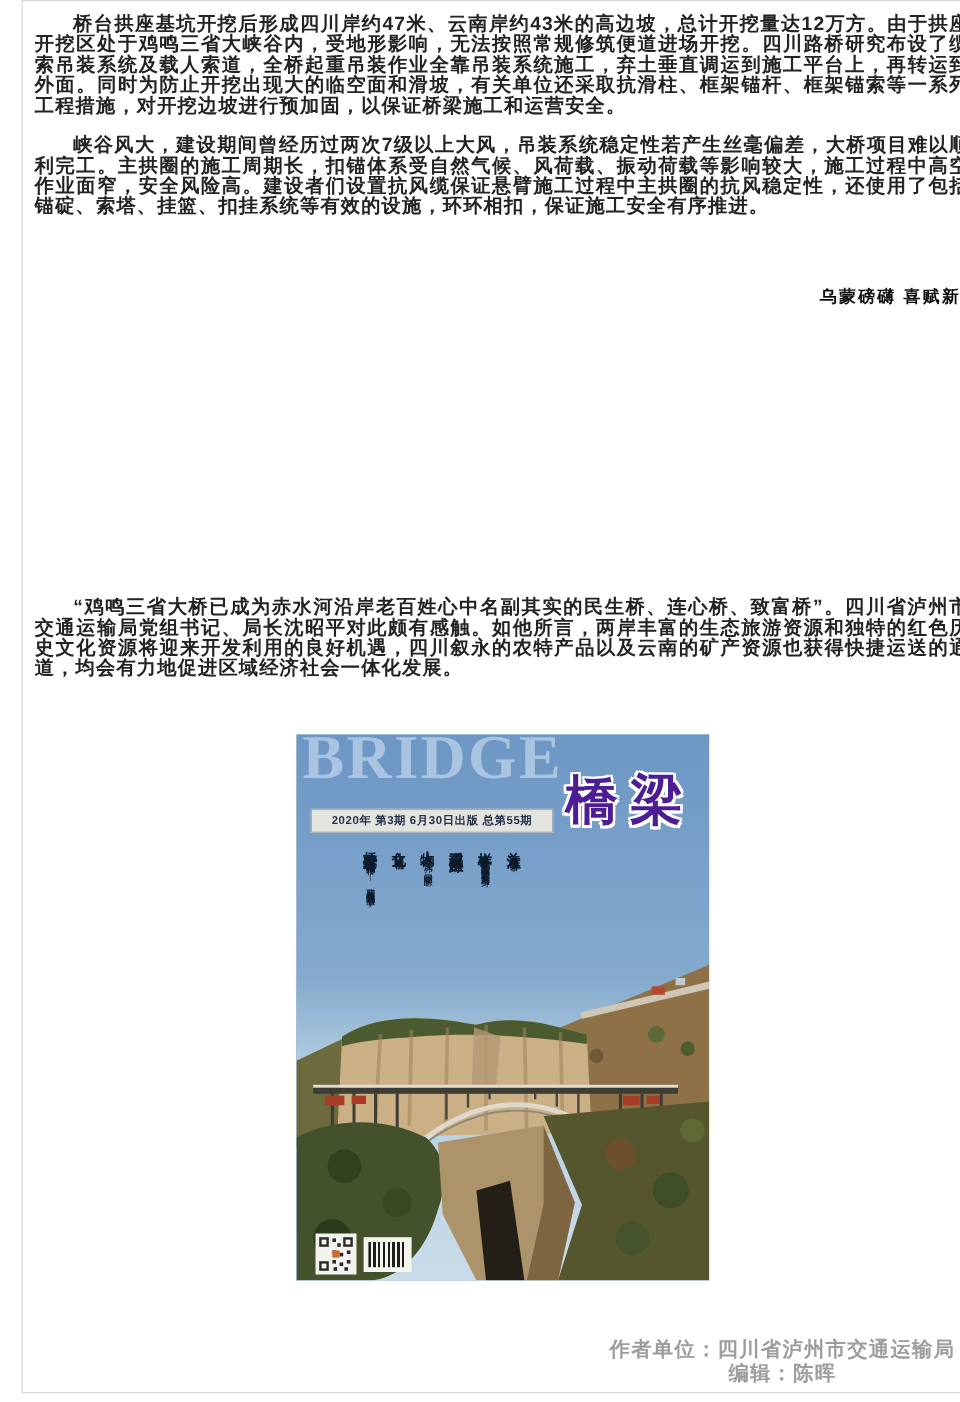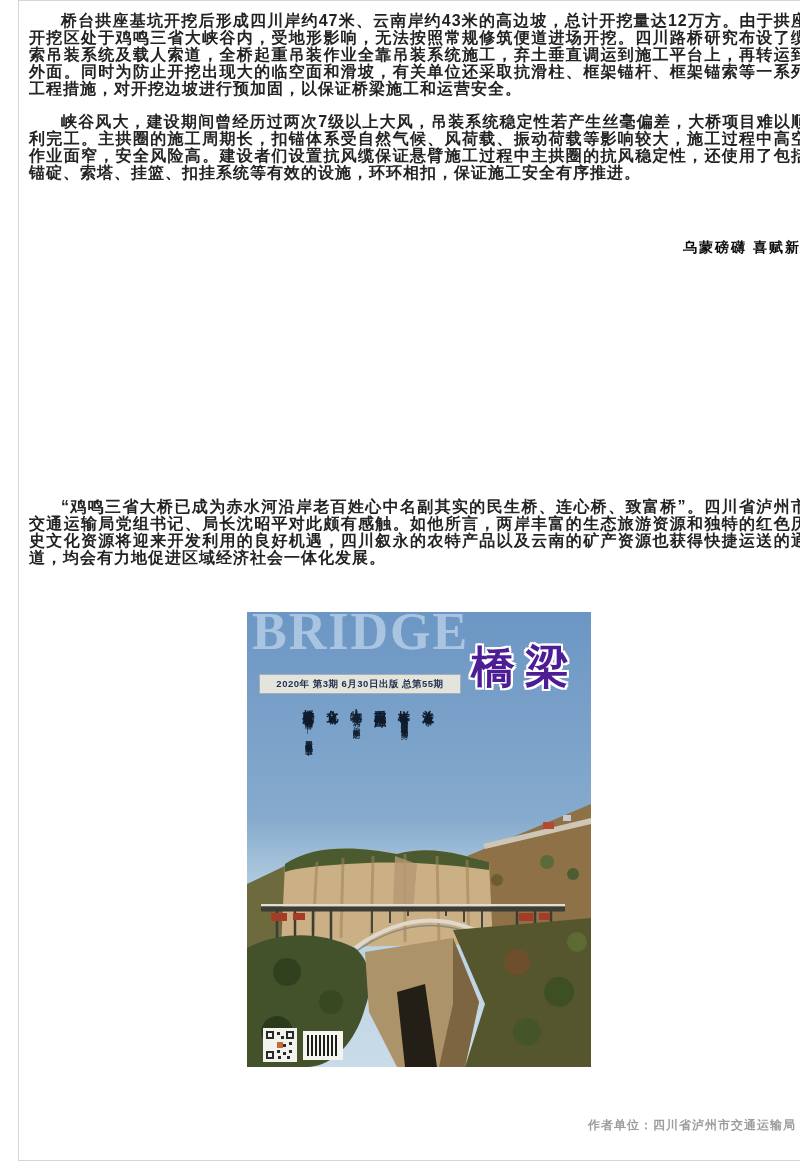--- a/index.html
+++ b/index.html
@@ -8,21 +8,21 @@
         background:#fff;border:1px solid #d6d6d6;margin-left:18px;}
   
   .para{position:absolute;left:10px;right:9px;margin:0;font-size:16px;line-height:17px;
         letter-spacing:1px;font-weight:700;color:#232323;text-indent:2em;
         text-align:justify;}
   .p1{top:11px;}  .p2{top:112px;} .p3{top:325px;} .p4{top:429px;} .p5{top:497px;}
   .section-heading{position:absolute;left:0;right:0;top:238px;margin:0;text-align:right;
         font-size:14px;font-weight:700;color:#0d0d0d;letter-spacing:2px;}
   
   .footer{position:absolute;top:1114px;right:21px;text-align:center;color:#9d9d9d;
-        font-size:12px;line-height:20px;font-weight:700;letter-spacing:1px;}
+        font-size:17px;line-height:20px;font-weight:700;letter-spacing:1px;}
   
   .cover{position:absolute;left:228px;top:611px;width:344px;height:455px;overflow:hidden;
         background:#6c96c4;}
   .cover svg.photo{position:absolute;left:0;top:0;}
   .masthead-en{position:absolute;left:5px;top:-10px;white-space:nowrap;
         font-family:"Liberation Serif","DejaVu Serif",serif;font-weight:700;
         font-size:52px;letter-spacing:2px;color:rgba(218,233,248,0.55);}
   .masthead-cn{position:absolute;right:12px;top:26px;white-space:nowrap;
         font-family:"Liberation Serif","DejaVu Serif",serif;font-weight:700;
         font-size:44px;letter-spacing:10px;color:#4c1d95;
@@ -164,15 +164,16 @@
         <rect x="14" y="14" width="6" height="6" fill="#c86a32"></rect>
       </svg>
     </div>
     <div class="barcode">
         <div class="bars"></div>
       </div>
   </div>
 
   <div class="footer">
     <div>作者单位：四川省泸州市交通运输局</div>
+    <div>编辑：陈晖</div>
   </div>
 
 </div>
 
 </body></html>

